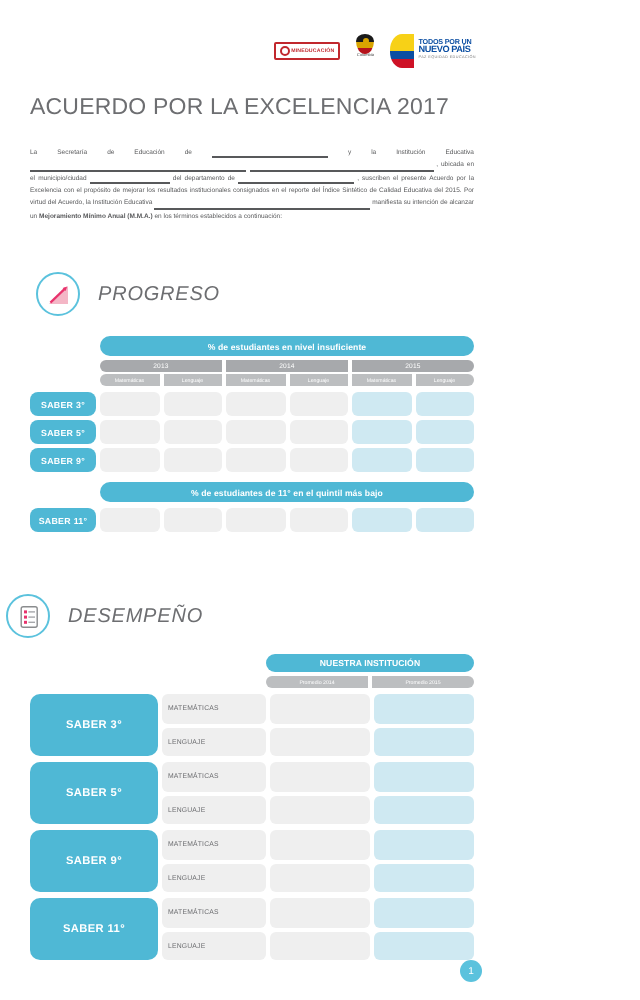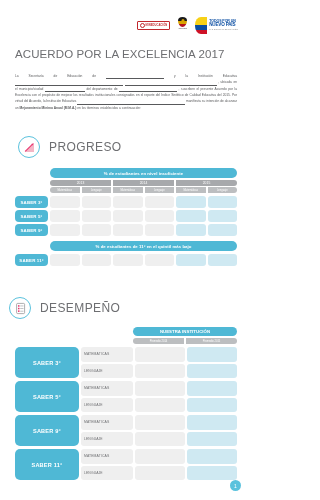--- a/index.html
+++ b/index.html
@@ -141,39 +141,40 @@
   .intro b { font-weight: bold; }
 
   
   .section-head {
     position: absolute;
     display: flex;
     align-items: center;
     gap: 9px;
   }
   .section-head .label {
-    font-size: 12px;
+    font-size: 10px;
     color: #6d6e71;
     letter-spacing: 0.4px;
+    font-style: italic;
   }
   .sec-icon {
     width: 22px; height: 22px;
     border-radius: 50%;
     background: #ffffff;
     border: 1.2px solid #5bc2dd;
     display: flex;
     align-items: center;
     justify-content: center;
     flex: none;
     position: relative;
   }
   .sec-icon svg { display: block; }
 
   #progreso-head { top: 136px; left: 18px; }
-  #desempeno-head { top: 297px; left: 9px; }
+  #desempeno-head { top: 297px; left: 3px; }
 
   
   .tbl { position: absolute; }
 
   .band {
     background: #4fb8d5;
     color: #ffffff;
     border-radius: 7px;
     font-size: 4.3px;
     font-weight: bold;

